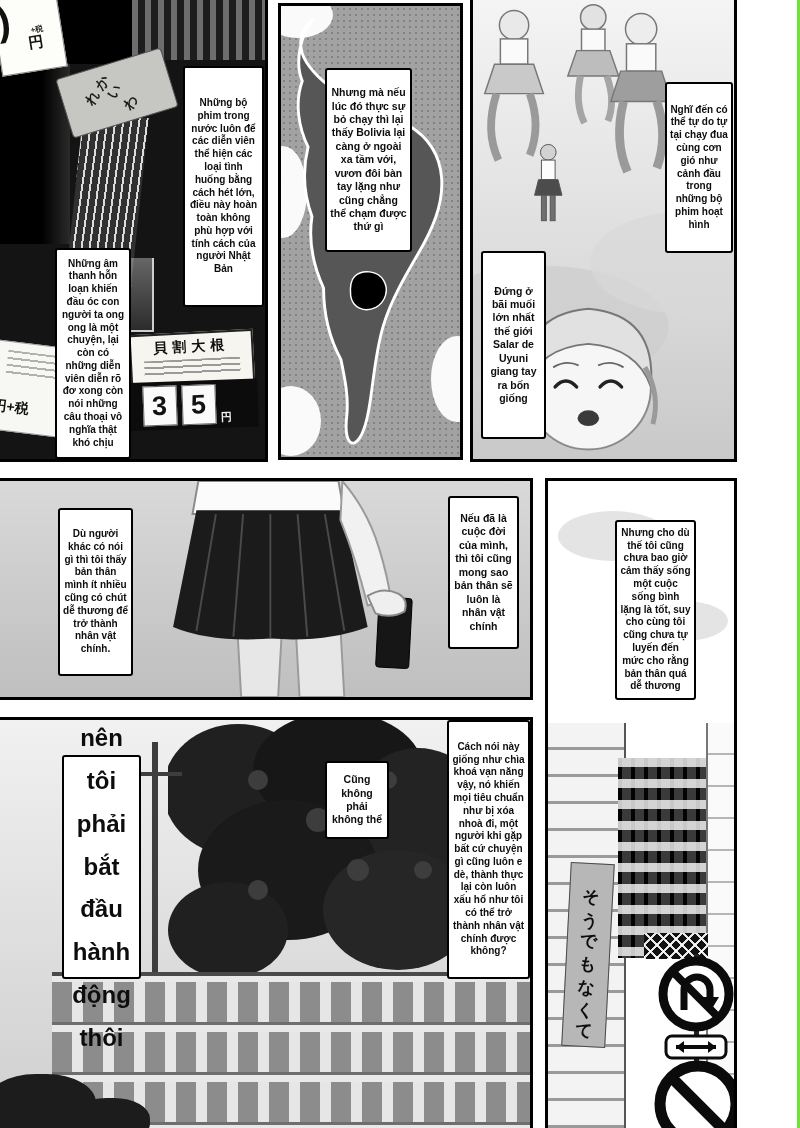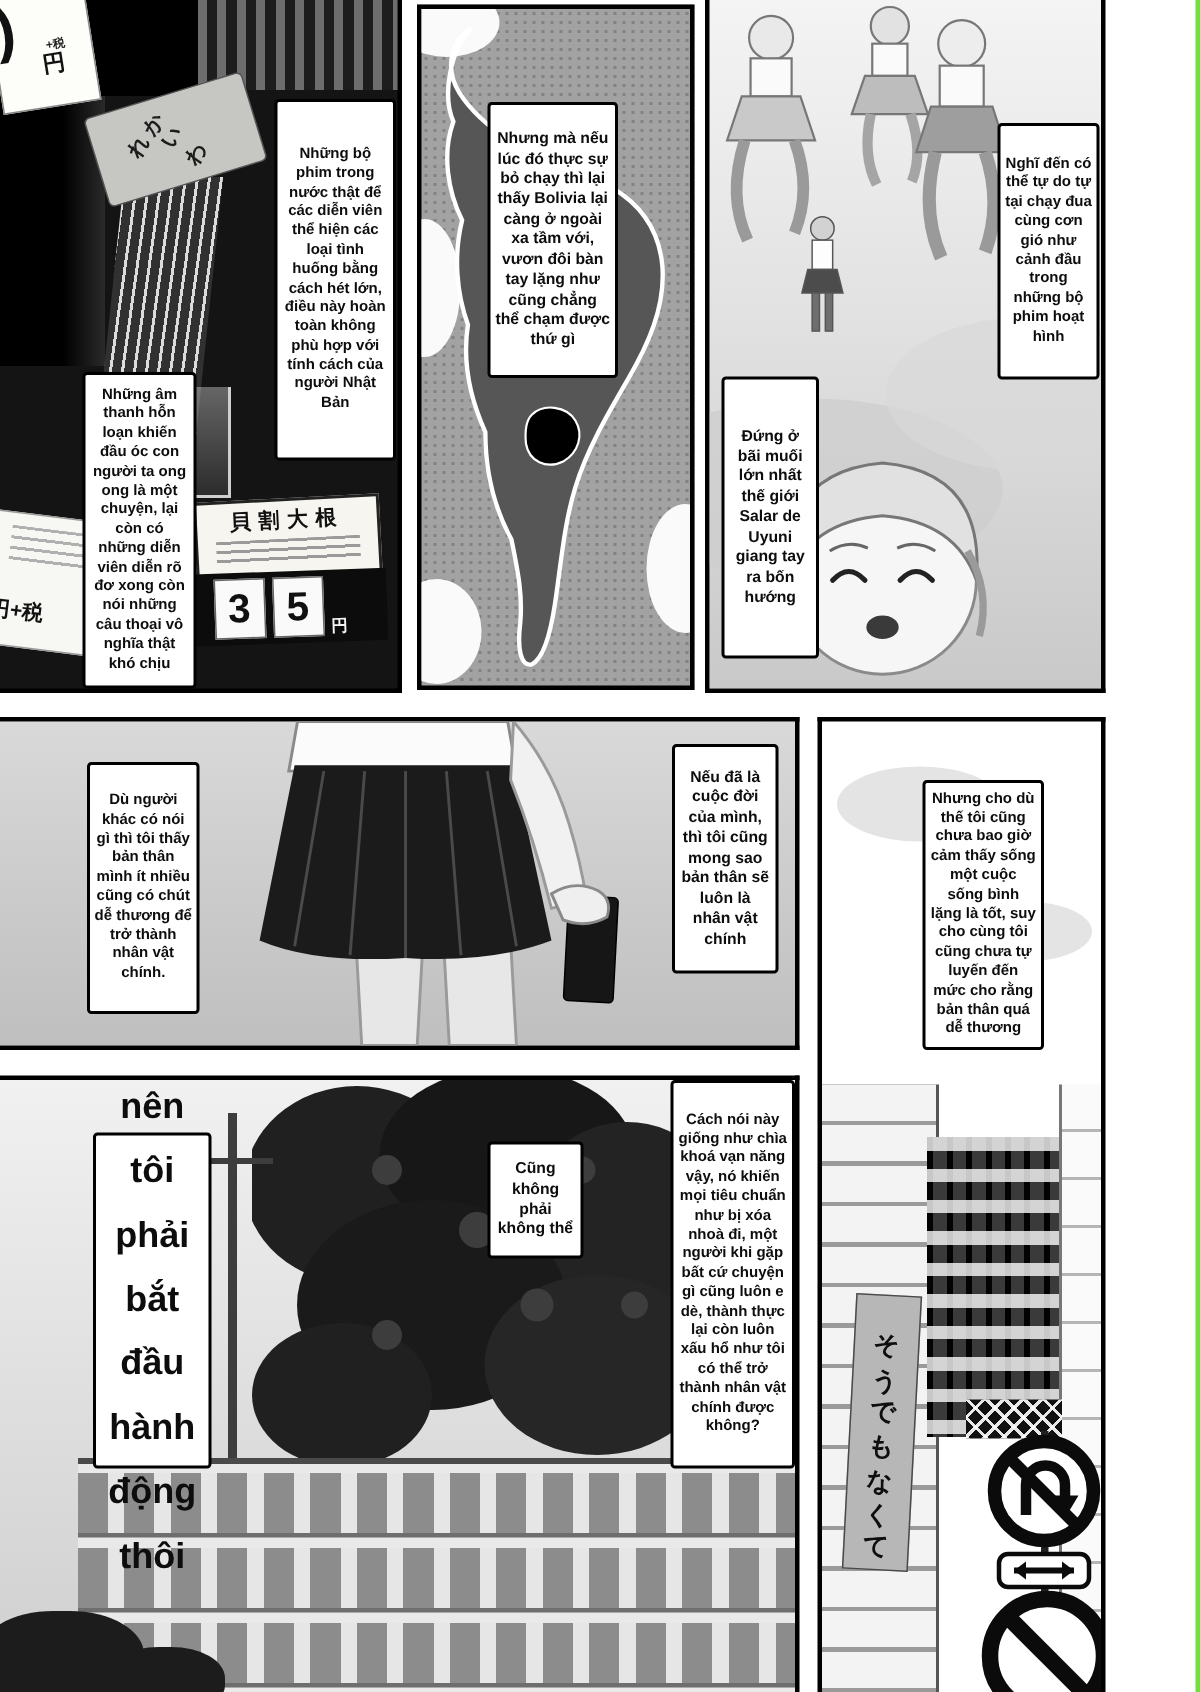--- a/index.html
+++ b/index.html
@@ -120,21 +120,21 @@
     </div>
     <div class="abs price-card">
       <span class="digit">3</span>
       <span class="digit">5</span>
       <span class="price-unit">円</span>
     </div>
     <div class="abs bottom-sign">
       <div class="bottom-sign-lines"></div>
       <div class="bottom-sign-text">円+税</div>
     </div>
-    <div id="b1" class="balloon">Những bộ phim trong nước thật để các diễn viên thể hiện các loại tình huống bằng cách hét lớn, điều này hoàn toàn không phù hợp với tính cách của người Nhật Bản</div>
+    <div id="b1" class="balloon">Những bộ phim trong nước luôn để các diễn viên thể hiện các loại tình huống bằng cách hét lớn, điều này hoàn toàn không phù hợp với tính cách của người Nhật Bản</div>
     <div id="b2" class="balloon">Những âm thanh hỗn loạn khiến đầu óc con người ta ong ong là một chuyện, lại còn có những diễn viên diễn rõ đơ xong còn nói những câu thoại vô nghĩa thật khó chịu</div>
   </div>
 
   <div id="panel2" class="panel">
     <div class="cloud" style="left:-18px;top:-14px;width:70px;height:46px;"></div>
     <div class="cloud" style="left:-22px;top:140px;width:48px;height:92px;"></div>
     <div class="cloud" style="left:-20px;top:380px;width:60px;height:70px;"></div>
     <div class="cloud" style="left:150px;top:330px;width:52px;height:86px;"></div>
     <svg class="fill-svg" viewBox="0 0 185 451">
       <path d="M 34 6 C 20 14 16 34 26 50 C 36 66 52 78 68 88 C 88 100 112 104 132 116
@@ -190,21 +190,21 @@
         <path d="M 60 372 Q 44 400 52 430" fill="none" stroke="#9a9a9a" stroke-width="5"></path>
         <path d="M 176 372 Q 192 400 184 430" fill="none" stroke="#9a9a9a" stroke-width="5"></path>
         <path d="M 84 392 Q 95 380 106 392" fill="none" stroke="#222" stroke-width="3.5" stroke-linecap="round"></path>
         <path d="M 130 392 Q 141 380 152 392" fill="none" stroke="#222" stroke-width="3.5" stroke-linecap="round"></path>
         <path d="M 82 372 Q 95 364 108 370" fill="none" stroke="#666" stroke-width="2"></path>
         <path d="M 128 370 Q 141 364 154 372" fill="none" stroke="#666" stroke-width="2"></path>
         <ellipse cx="118" cy="424" rx="11" ry="8" fill="#3a3a3a"></ellipse>
       </g>
     </svg>
     <div id="b4" class="balloon">Nghĩ đến có thể tự do tự tại chạy đua cùng cơn gió như cảnh đầu trong những bộ phim hoạt hình</div>
-    <div id="b5" class="balloon">Đứng ở bãi muối lớn nhất thế giới Salar de Uyuni giang tay ra bốn hướng</div>
+    <div id="b5" class="balloon">Đứng ở bãi muối lớn nhất thế giới Salar de Uyuni giang tay ra bốn giống</div>
   </div>
 
   <div id="panel4" class="panel">
     <svg class="fill-svg" viewBox="0 0 533 222">
       <rect x="0" y="0" width="533" height="222" fill="none"></rect>
 
       <path d="M 238 150 L 284 150 L 280 222 L 242 222 Z" fill="#e7e7e7" stroke="#9a9a9a" stroke-width="2"></path>
       <path d="M 298 150 L 344 150 L 348 222 L 302 222 Z" fill="#e7e7e7" stroke="#9a9a9a" stroke-width="2"></path>
 
       <path d="M 198 0 L 342 0 L 348 34 L 192 34 Z" fill="#fbfbfb" stroke="#8a8a8a" stroke-width="2"></path>

